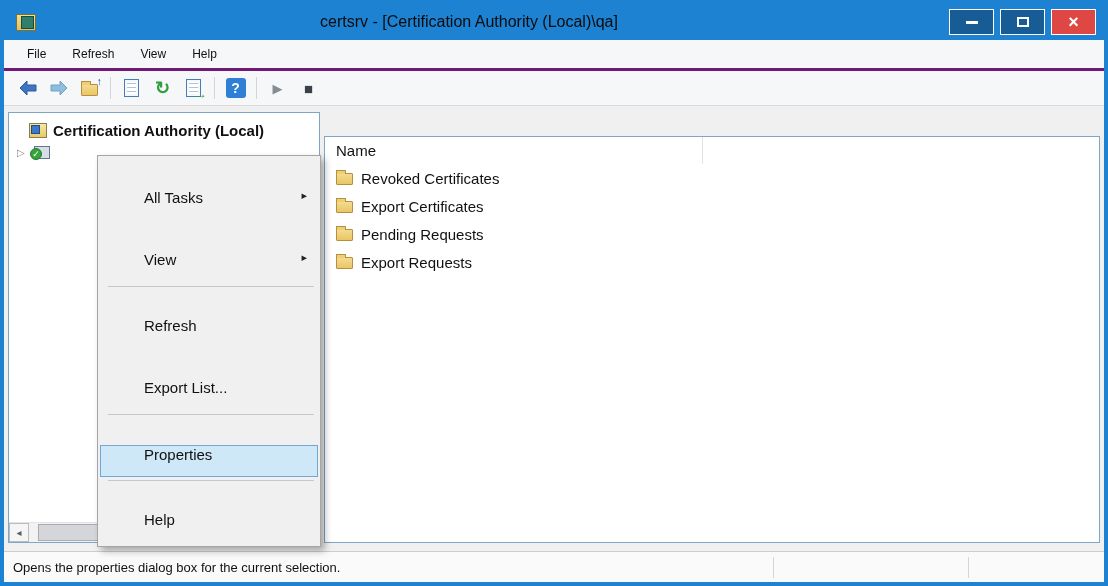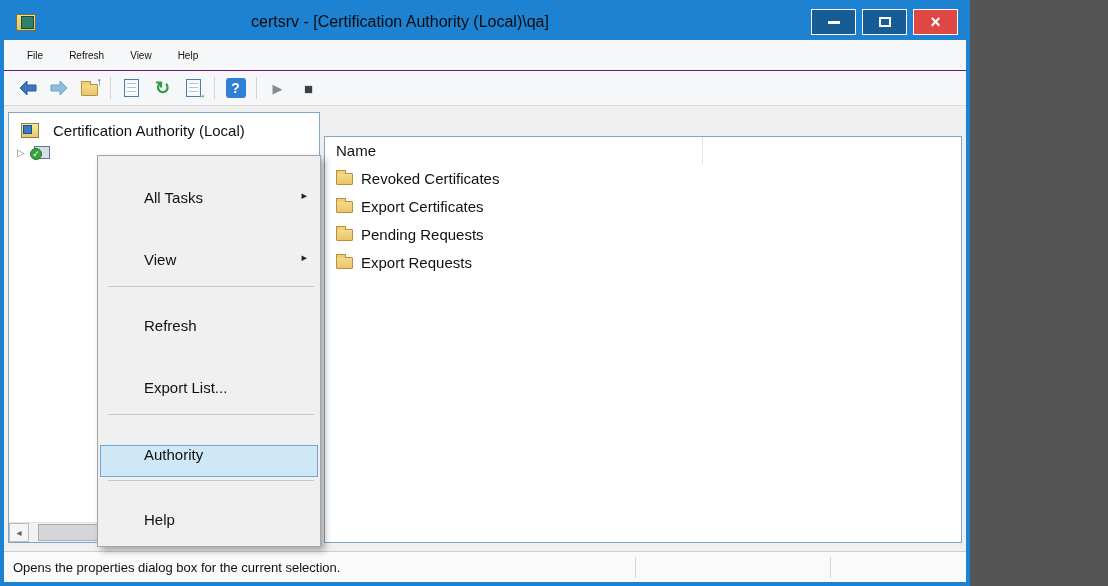--- a/index.html
+++ b/index.html
@@ -1,21 +1,21 @@
 <!DOCTYPE html>
 <html><head>
 <meta charset="utf-8">
 <style>
   * { margin:0; padding:0; box-sizing:border-box; }
   html,body { background:#555; }
   body { font-family:"Liberation Sans", sans-serif; }
 
   .window{
     position:relative;
-    width:970px; height:586px;
+    width:1108px; height:586px;
     border:4px solid #1E82D2;
     background:#F0F0F0;
     display:flex; flex-direction:column;
     color:#111;
   }
 
   
   .titlebar{
     height:36px; background:#1E82D2; position:relative;
     display:flex; align-items:center; flex:0 0 auto;
@@ -39,22 +39,22 @@
     display:flex; align-items:center; justify-content:center; cursor:default;
   }
   .cap.min, .cap.max{ background:#185C96; }
   .cap.close{ background:#DE4743; }
   .min-glyph{ width:12px; height:3px; background:#FFF; }
   .max-glyph{ width:12px; height:10px; border:2px solid #FFF; }
   .close-glyph{ color:#FFF; font-size:18px; font-weight:bold; line-height:1; }
 
   
   .menubar{
-    height:31px; background:#F6F7F8; border-bottom:1px solid #701a75;
-    display:flex; align-items:center; padding-left:10px; font-size:10px; flex:0 0 auto;
+    height:31px; background:#F6F7F8; border-bottom:3px solid #701a75;
+    display:flex; align-items:center; padding-left:10px; font-size:12px; flex:0 0 auto;
   }
   .menu-item{ padding:4px 13px; }
 
   
   .toolbar{
     height:35px; background:#F6F7F8; border-bottom:1px solid #D8DADC;
     display:flex; align-items:center; padding-left:10px; gap:4px; flex:0 0 auto;
   }
   .tb-btn{ width:27px; height:27px; display:flex; align-items:center; justify-content:center; position:relative; }
   .tb-sep{ width:1px; height:22px; background:#D2D4D6; margin:0 3px; }
@@ -83,21 +83,21 @@
   }
 
   
   .body{ flex:1 1 auto; display:flex; gap:4px; padding:6px 4px 8px 4px; min-height:0; }
   .pane{ background:#FFF; border:1px solid #7FA5C9; }
   .left-pane{ width:312px; position:relative; flex:0 0 auto; }
   .right-pane{ flex:1 1 auto; position:relative;margin-top:24px; }
 
   .tree{ padding-top:6px; font-size:15px; }
   .tree-row{ display:flex; align-items:center; height:22px; white-space:nowrap; }
-  .tree-row.root{ padding-left:12px; gap:14px; }
+  .tree-row.root{ padding-left:20px; gap:6px;font-weight:bold; }
   .tree-row.node{ padding-left:8px; gap:4px; }
   .expander{ width:13px; color:#8A8A8A; font-size:10px; }
   .root-icon{
     width:18px; height:15px; flex:0 0 auto;
     background:linear-gradient(#F7E9A0,#E8C96A); border:1px solid #8A7F4A; position:relative;
   }
   .root-icon::before{
     content:""; position:absolute; left:1px; top:1px; width:7px; height:7px;
     background:#3C78C8; border:1px solid #1F4E8C;
   }
@@ -307,21 +307,21 @@
     </div>
     <div class="cm-sep"></div>
     <div class="cm-item">
       <span>Refresh</span>
     </div>
     <div class="cm-item">
       <span>Export List...</span>
     </div>
     <div class="cm-sep"></div>
     <div class="cm-item highlighted">
-      <span>Authority</span>
+      <span>Properties</span>
     </div>
     <div class="cm-sep"></div>
     <div class="cm-item">
       <span>Help</span>
     </div>
   </div>
 
 </div>
 
 </body></html>

